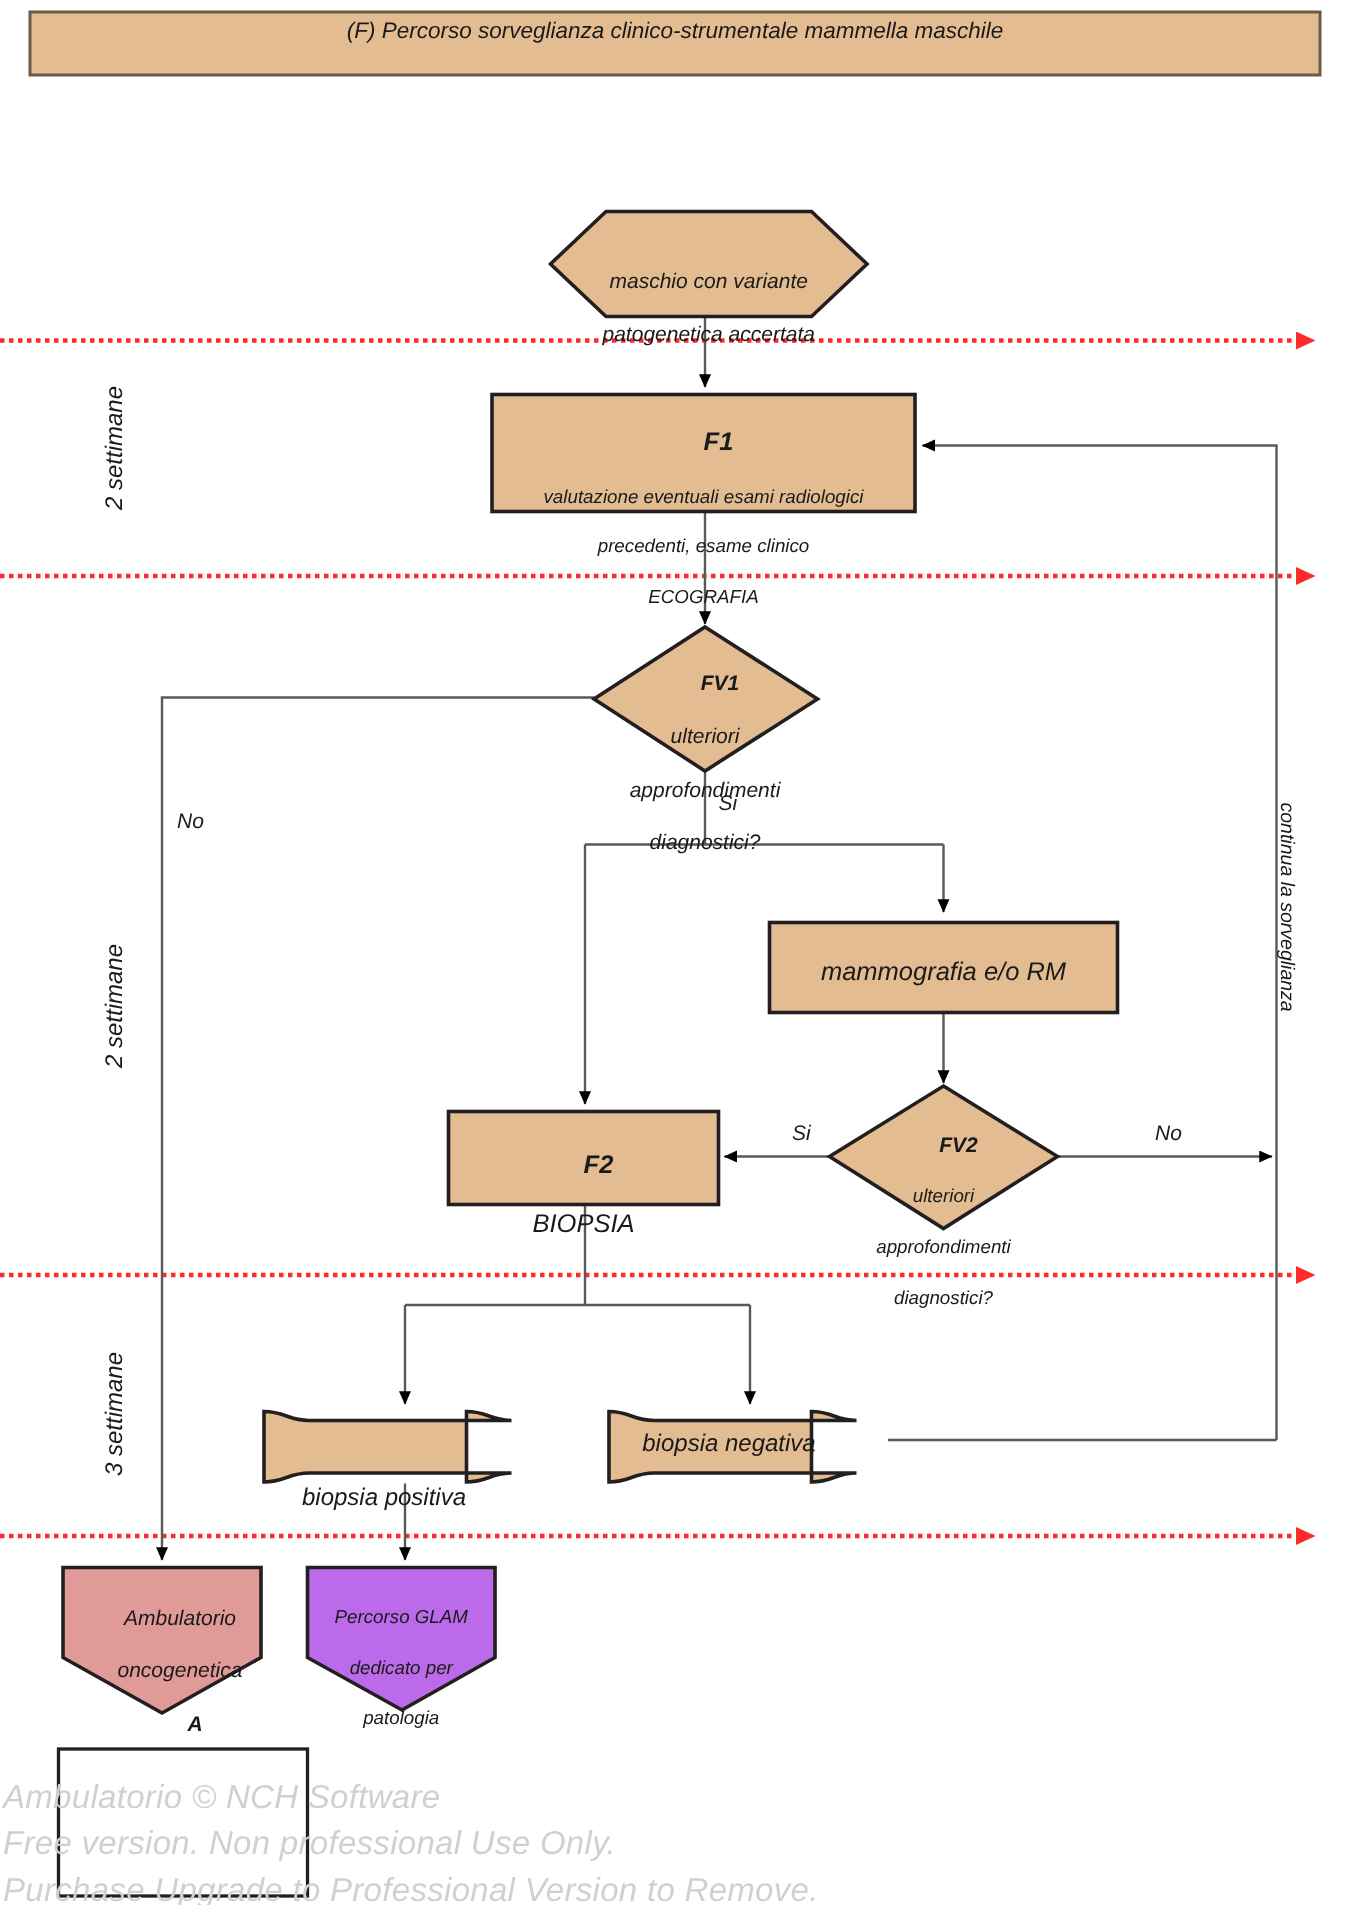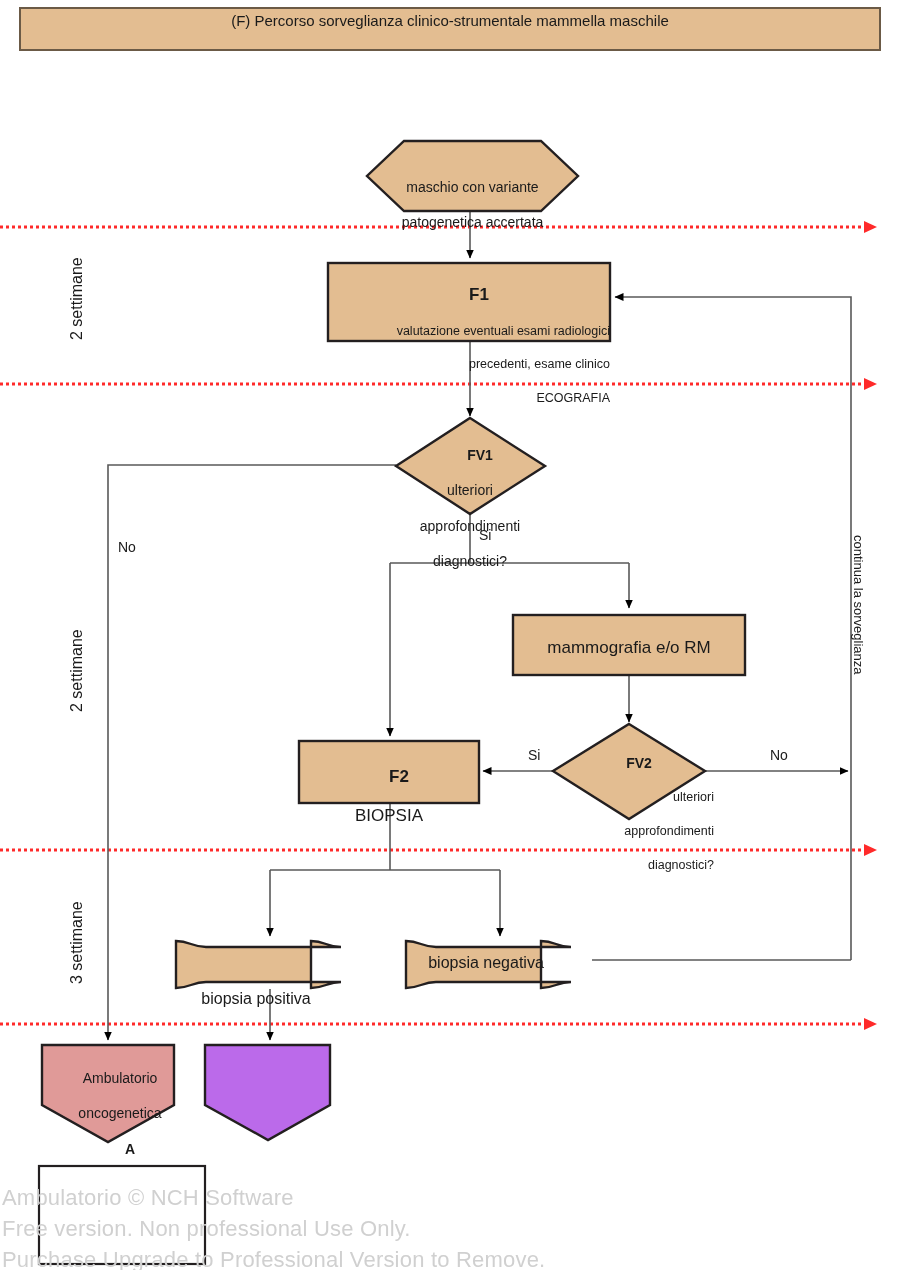--- a/index.html
+++ b/index.html
@@ -6,20 +6,21 @@
   body{
     font-family:"Liberation Sans", sans-serif;
     -webkit-font-smoothing:antialiased;
   }
   #stage{
     position:relative;
     width:900px;
     height:1270px;
     overflow:hidden;
     background:#ffffff;
+    font-style:italic;
   }
   #svg-layer{
     position:absolute;
     left:0; top:0;
     width:900px;
     height:1270px;
   }
   .lbl{
     position:absolute;
     color:#1a1a1a;
@@ -32,21 +33,21 @@
   .title-text{
     left:20px; top:12px;
     width:860px;
     font-size:15px;
     text-align:center;
   }
   
   .node-text{ text-align:center; }
   .node-text .big{ font-size:17px; }
   .node-text .bold{ font-weight:bold;margin-left:20px; }
-  .node-text .sm{ font-size:12.5px;text-align:right; }
+  .node-text .sm{ font-size:12.5px; }
   .node-text .md{ font-size:14px; }
 
   
   .edge-lbl{ font-size:14px; color:#1a1a1a; }
 
   
   .rot-left{
     transform-origin:0 0;
     transform:rotate(-90deg);
     font-size:16px;
@@ -202,20 +203,25 @@
   <div class="lbl node-text big" style="left:186px; top:954px; width:140px;margin-top:36px;">biopsia positiva</div>
 
   <div class="lbl node-text big" style="left:416px; top:954px; width:140px;">biopsia negativa</div>
 
   <div class="lbl node-text" style="left:54px; top:1051px; width:132px;">
     <div class="md">Ambulatorio</div>
     <div class="md">oncogenetica</div>
     <div class="md bold">A</div>
   </div>
 
+  <div class="lbl node-text" style="left:205px; top:1052px; width:125px;">
+    <div class="sm">Percorso  GLAM</div>
+    <div class="sm">dedicato per</div>
+    <div class="sm">patologia</div>
+  </div>
 
   <div class="lbl edge-lbl" style="left:118px; top:539px; width:40px; text-align:left;">No</div>
   <div class="lbl edge-lbl" style="left:479px; top:527px; width:40px; text-align:left;">Si</div>
   <div class="lbl edge-lbl" style="left:528px; top:747px; width:40px; text-align:left;">Si</div>
   <div class="lbl edge-lbl" style="left:770px; top:747px; width:40px; text-align:left;">No</div>
 
   <div class="lbl rot-left" style="left:68px; top:340px;">2 settimane</div>
   <div class="lbl rot-left" style="left:68px; top:712px;">2 settimane</div>
   <div class="lbl rot-left" style="left:68px; top:984px;">3 settimane</div>
 

